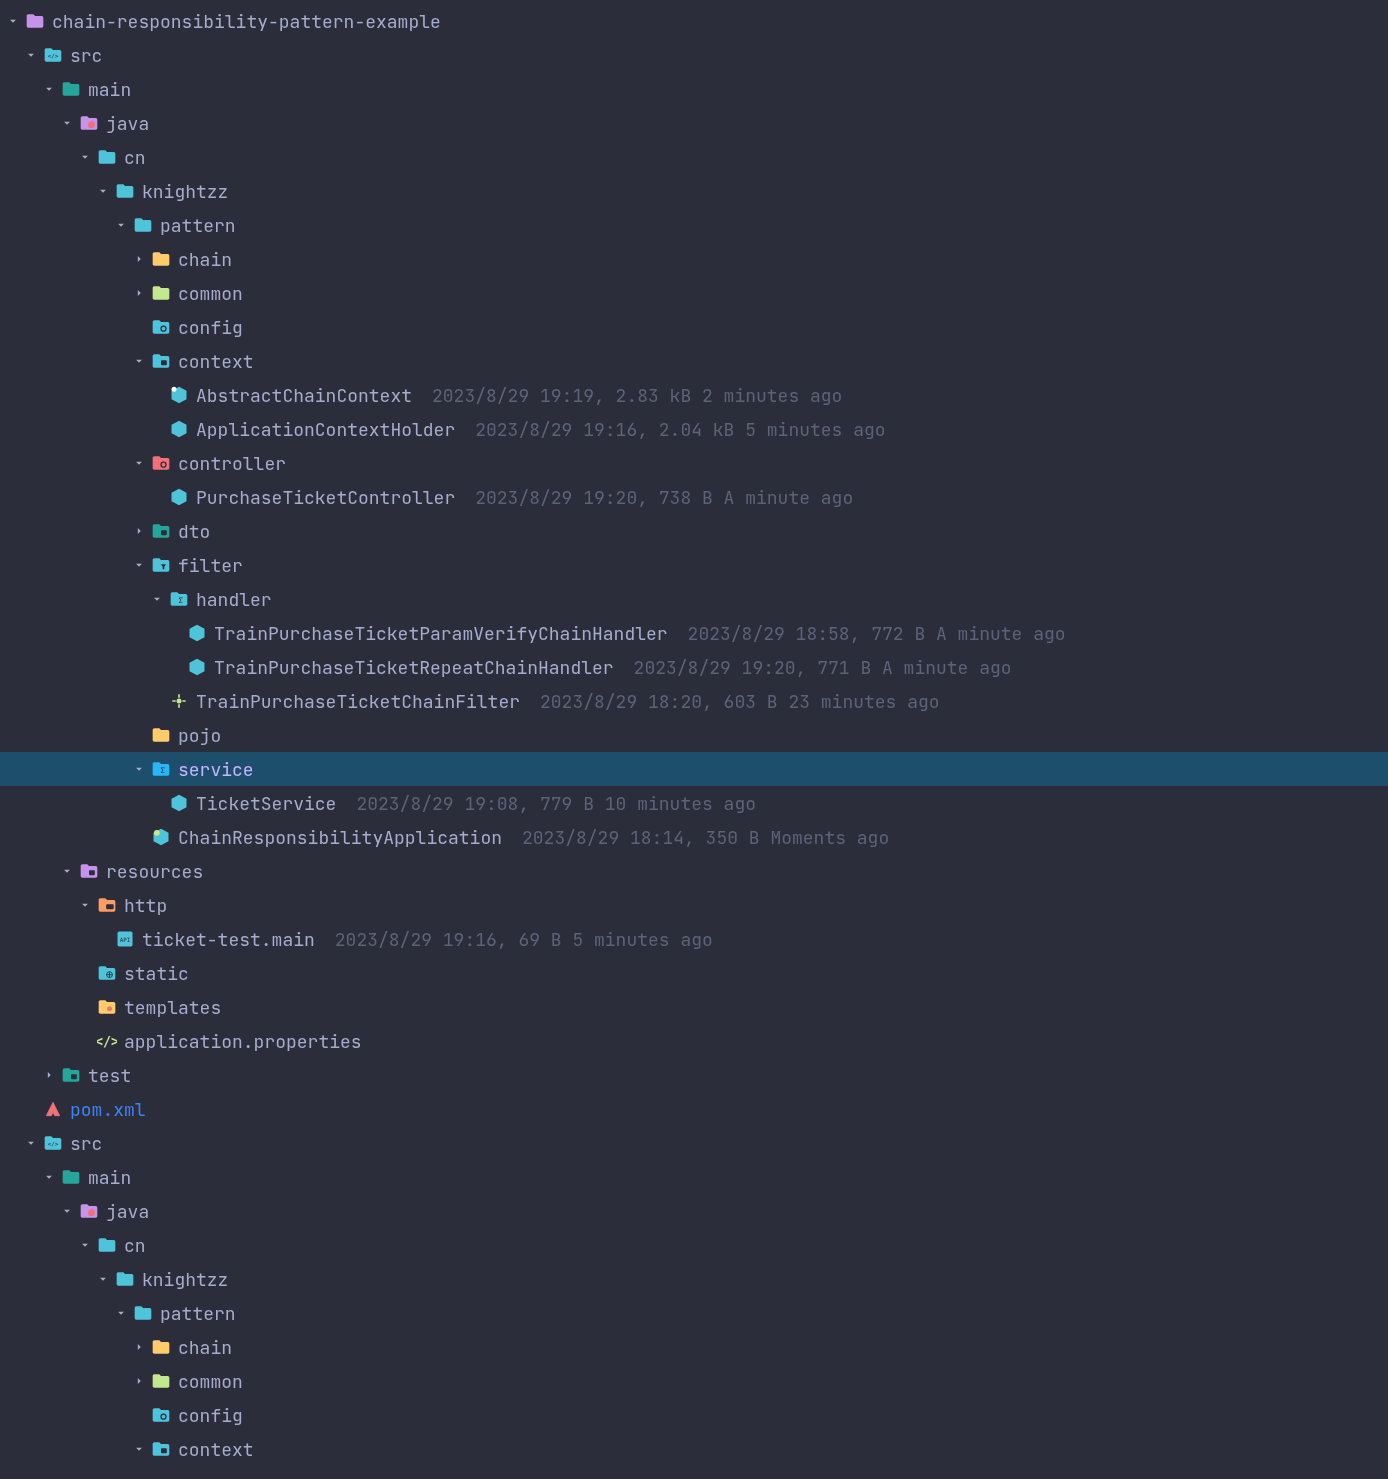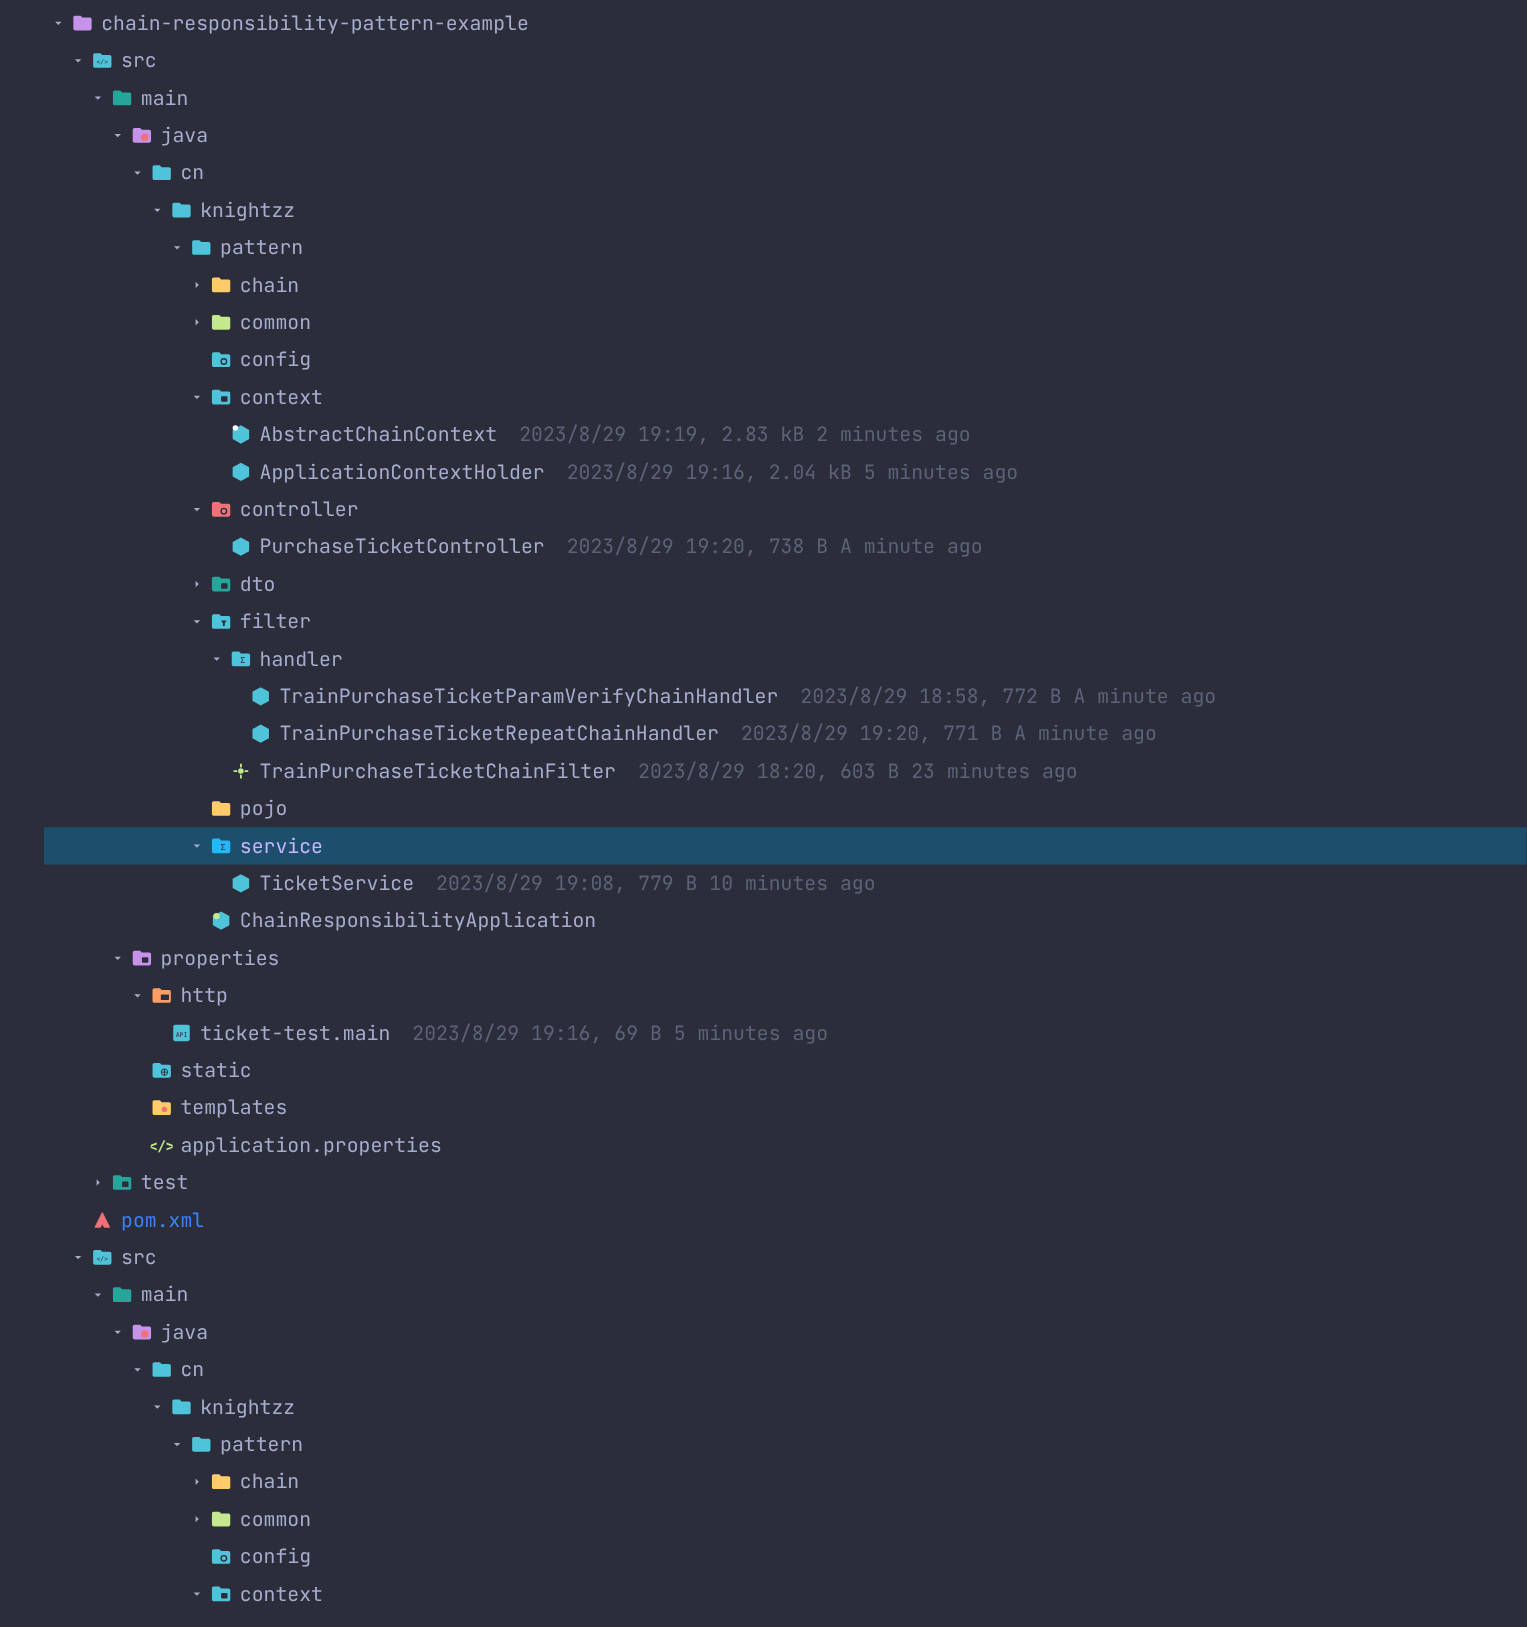--- a/index.html
+++ b/index.html
@@ -13,21 +13,20 @@
   width: 1388px;
 }
 .tree { user-select: none; }
 .row {
   display: flex;
   align-items: center;
   height: 34px;
   padding-left: 4px;
   white-space: nowrap;
   cursor: pointer;
-  margin-left: 40px;
 }
 .row.selected { background: #1d4e6b; }
 .indent { display: inline-block; flex-shrink: 0; }
 .chevron {
   width: 18px;
   height: 18px;
   display: inline-flex;
   align-items: center;
   justify-content: center;
   color: #a6accd;
@@ -380,35 +379,36 @@
     <div class="row">
       <span class="indent" style="width: 126px;"></span>
       <span class="chevron none"></span>
       <span class="icon">
         <svg viewBox="0 0 24 24">
           <path fill="#4fc3d9" d="M12 2 L21 7 L21 17 L12 22 L3 17 L3 7 Z"></path>
           <circle cx="7" cy="7" r="3.5" fill="#c3e88d"></circle>
         </svg>
       </span>
       <span class="name">ChainResponsibilityApplication</span>
+      <span class="meta">2023/8/29 18:14, 350 B Moments ago</span>
     </div>
     <div class="row">
       <span class="indent" style="width: 54px;"></span>
       <span class="chevron">
         <svg viewBox="0 0 24 24">
           <path fill="currentColor" d="M7 10l5 5 5-5z"></path>
         </svg>
       </span>
       <span class="icon">
         <svg viewBox="0 0 24 24">
           <path fill="#c792ea" d="M10 4H4c-1.1 0-2 .9-2 2v12c0 1.1.9 2 2 2h16c1.1 0 2-.9 2-2V8c0-1.1-.9-2-2-2h-8l-2-2z"></path>
           <rect x="12" y="11" width="7" height="6" fill="#2b2d3a" rx="1"></rect>
         </svg>
       </span>
-      <span class="name">properties</span>
+      <span class="name">resources</span>
     </div>
     <div class="row">
       <span class="indent" style="width: 72px;"></span>
       <span class="chevron">
         <svg viewBox="0 0 24 24">
           <path fill="currentColor" d="M7 10l5 5 5-5z"></path>
         </svg>
       </span>
       <span class="icon">
         <svg viewBox="0 0 24 24">

